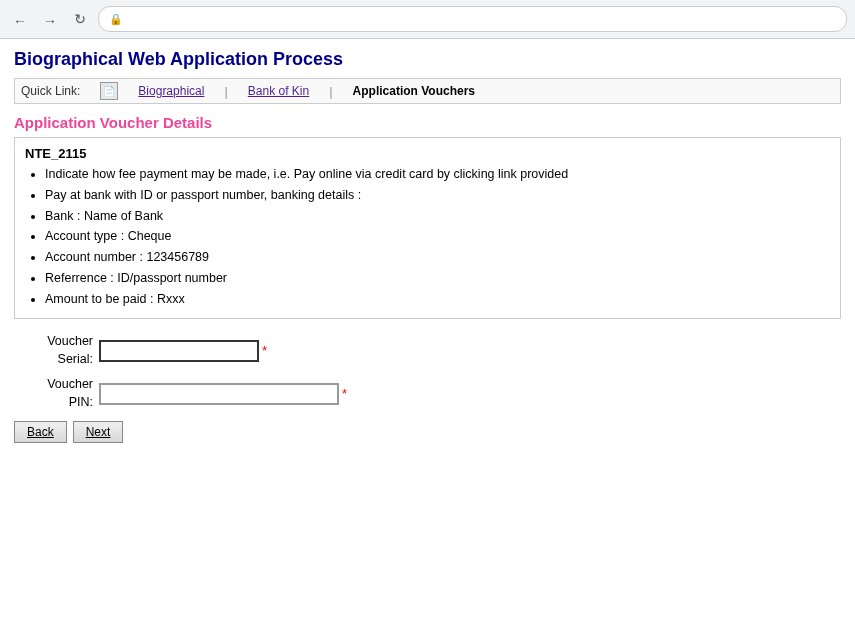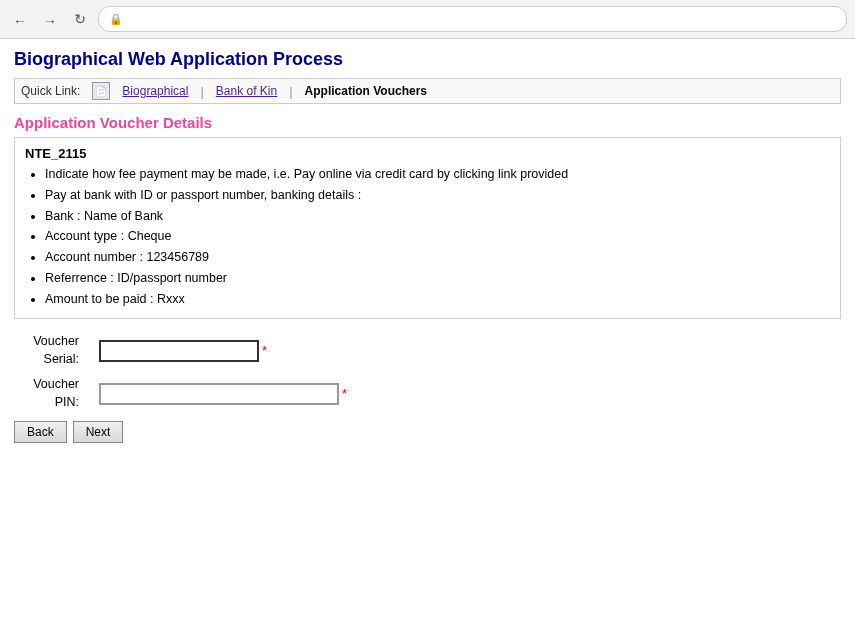--- a/index.html
+++ b/index.html
@@ -55,21 +55,21 @@
     }
 
     
     .quick-link-bar {
       display: flex;
       align-items: center;
       border: 1px solid #ccc;
       padding: 3px 6px;
       background: #f9f9f9;
       margin-bottom: 10px;
-      gap: 8px;
+      gap: 16px;
     }
     .quick-link-label {
       font-size: 12px;
       color: #333;
       margin-right: 4px;
     }
     .quick-link-icon {
       width: 18px; height: 18px;
       border: 1px solid #999;
       background: #e8e8e8;
@@ -129,21 +129,21 @@
       margin-top: 10px;
     }
     .form-row {
       display: flex;
       align-items: center;
       margin-bottom: 8px;
     }
     .form-label {
       text-align: right;
       width: 85px;
-      padding-right: 20px;
+      padding-right: 6px;
       font-size: 12.5px;
       line-height: 1.4;
     }
     .form-input {
       height: 22px;
       border: 2px solid #333;
       padding: 1px 3px;
       font-size: 12px;
       outline: none;
     }
@@ -158,20 +158,21 @@
       gap: 6px;
       margin-top: 10px;
     }
     .btn {
       padding: 3px 12px;
       font-size: 12px;
       border: 1px solid #888;
       background: #ddd;
       cursor: pointer;
       background: linear-gradient(to bottom, #f0f0f0, #d8d8d8);
+      text-decoration: underline;
     }
   </style>
 </head>
 <body>
 
 <div class="browser-chrome">
   <button class="nav-btn">←</button>
   <button class="nav-btn">→</button>
   <button class="nav-btn">↻</button>
   <div class="address-bar">

